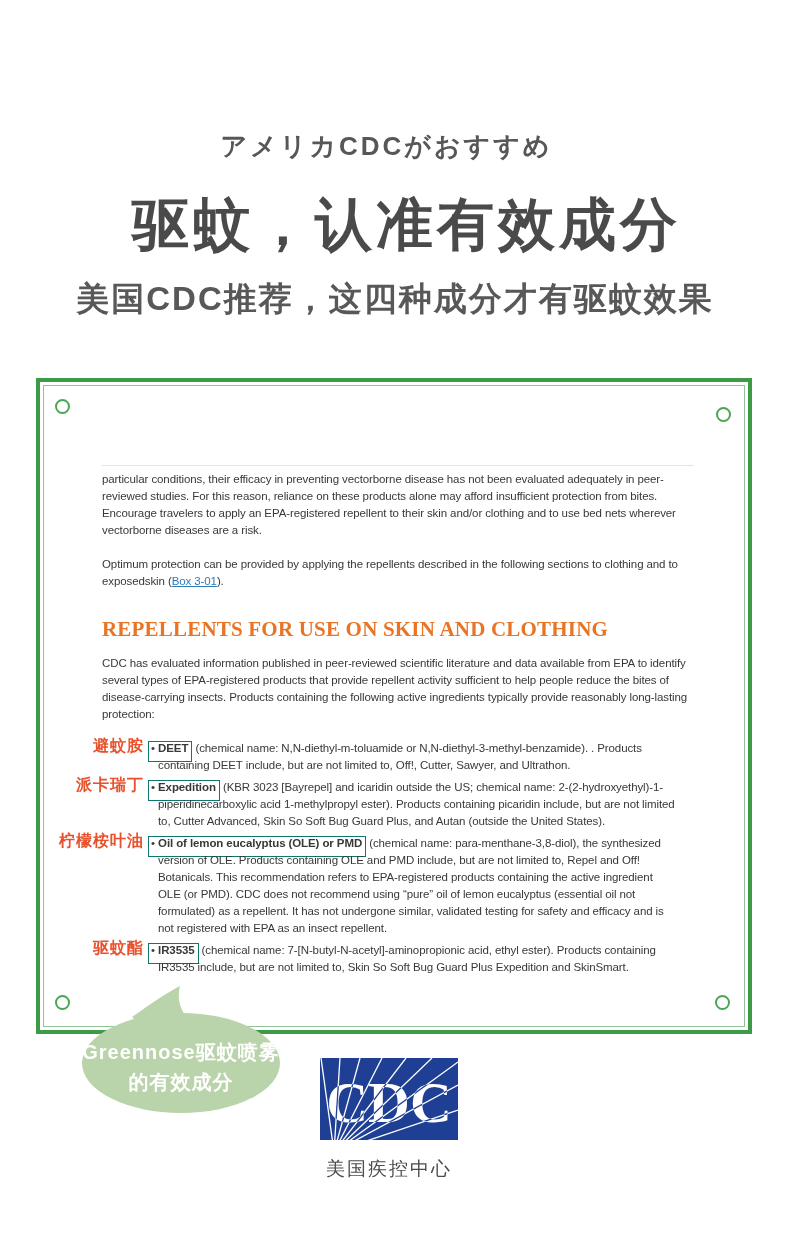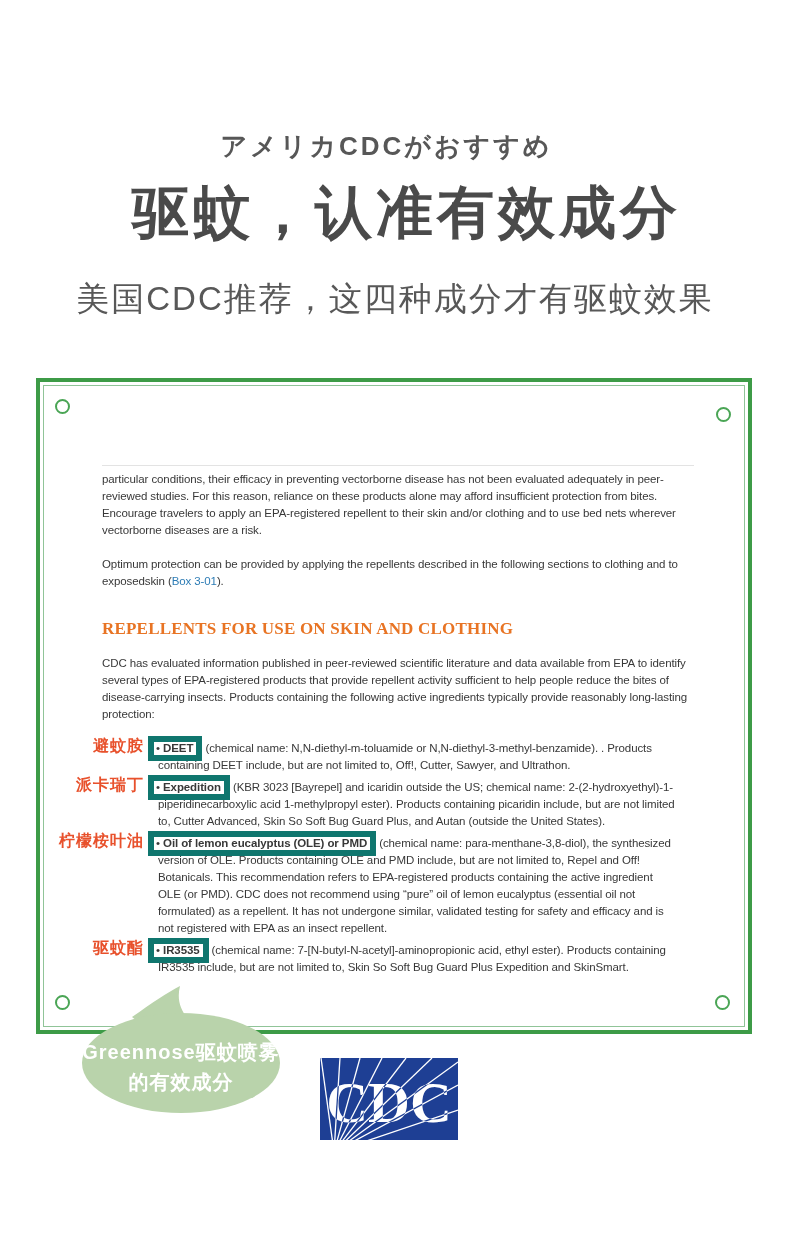--- a/index.html
+++ b/index.html
@@ -10,25 +10,25 @@
     font-family:"Liberation Sans","DejaVu Sans",sans-serif;
   }
 
   
   .jp-title {
     position:absolute; top:129px; left:0; right:17px; text-align:center;
     font-size:26px; font-weight:bold; color:#575757; letter-spacing:3px;
   }
   .main-title {
     position:absolute; top:175px; left:0; right:0; text-align:center;
-    font-size:57px; font-weight:bold; color:#4a4a4a; letter-spacing:4px; margin:0;padding-left:23px;
+    font-size:57px; font-weight:bold; color:#4a4a4a; letter-spacing:4px; margin:12px;padding-left:23px;
   }
   .subtitle {
     position:absolute; top:277px; left:0; right:0; text-align:center;
-    font-size:33px; font-weight:normal; color:#585858; letter-spacing:2px;
+    font-size:33px; font-weight:bold; color:#585858; letter-spacing:2px;
   }
 
   
   .frame {
     position:absolute; left:36px; top:378px; width:716px; height:656px;
     border:4px solid #3d9b47; background:#fff;
   }
   .inner-frame {
     position:absolute; inset:3px; border:1px solid #90c498;
   }
@@ -45,36 +45,36 @@
   .document {
     position:absolute; left:62px; top:83px; width:592px;
     border-top:1px solid #e3e3e3; padding-top:5px;
     font-size:11.5px; line-height:17px; color:#383838;
     letter-spacing:-0.1px;
   }
   .document p { margin:0 0 17px 0; }
   .doc-heading {
     margin:27px 0 14px 0;
     font-family:"Liberation Serif","DejaVu Serif",serif;
-    font-weight:bold; font-size:17px; line-height:24px;
+    font-weight:bold; font-size:21px; line-height:24px;
     color:#e87424; letter-spacing:0.2px;
   }
-  .doc-link { color:#2d7cb5; cursor:pointer; }
+  .doc-link { color:#2d7cb5; text-decoration:underline; cursor:pointer; }
 
   .doc-list { list-style:none; margin:16px; padding:0 0 0 30px; }
   .doc-list li {
     position:relative; padding-left:10px; text-indent:-10px; margin-bottom:5px;
   }
   .cn-label {
     position:absolute; left:-118px; top:-3px; width:114px; text-align:right;
     color:#e8512c; font-size:16px; font-weight:bold; letter-spacing:1px;
     text-indent:0; line-height:1.15; white-space:nowrap;
   }
   .lead-box {
-    border:6px solid #0f766e; padding:0 3px 1px 2px; font-weight:bold;
+    border:1px solid #0f766e; padding:0 3px 7px 2px; font-weight:bold;
   }
   .lead-box::before { content:"\2022\00a0"; font-weight:normal; }
 
   
   .bubble-svg { position:absolute; left:12px; top:593px; z-index:5; }
   .bubble-text {
     fill:#ffffff; font-family:"Liberation Sans","DejaVu Sans",sans-serif;
     font-weight:bold; font-size:20px; letter-spacing:1px;
   }
 
@@ -155,13 +155,14 @@
       <line x1="14" y1="94" x2="20" y2="0"></line>
       <line x1="14" y1="94" x2="40" y2="0"></line>
       <line x1="14" y1="94" x2="62" y2="0"></line>
       <line x1="14" y1="94" x2="86" y2="0"></line>
       <line x1="14" y1="94" x2="112" y2="0"></line>
       <line x1="14" y1="94" x2="138" y2="4"></line>
       <line x1="14" y1="94" x2="138" y2="27"></line>
       <line x1="14" y1="94" x2="138" y2="52"></line>
     </g>
   </svg>
+  <div class="cdc-caption">美国疾控中心</div>
 </div>
 
 </body></html>

